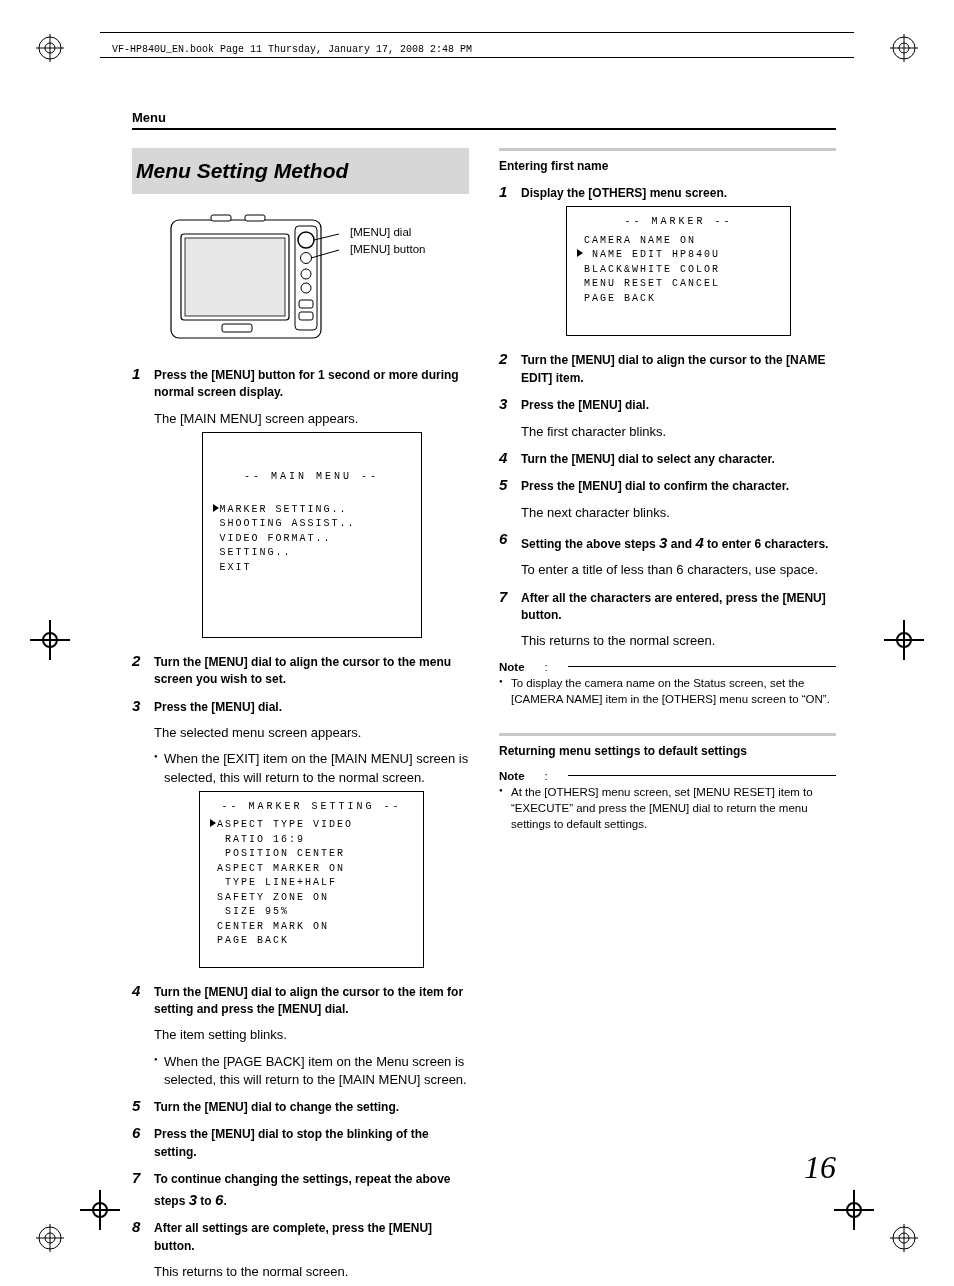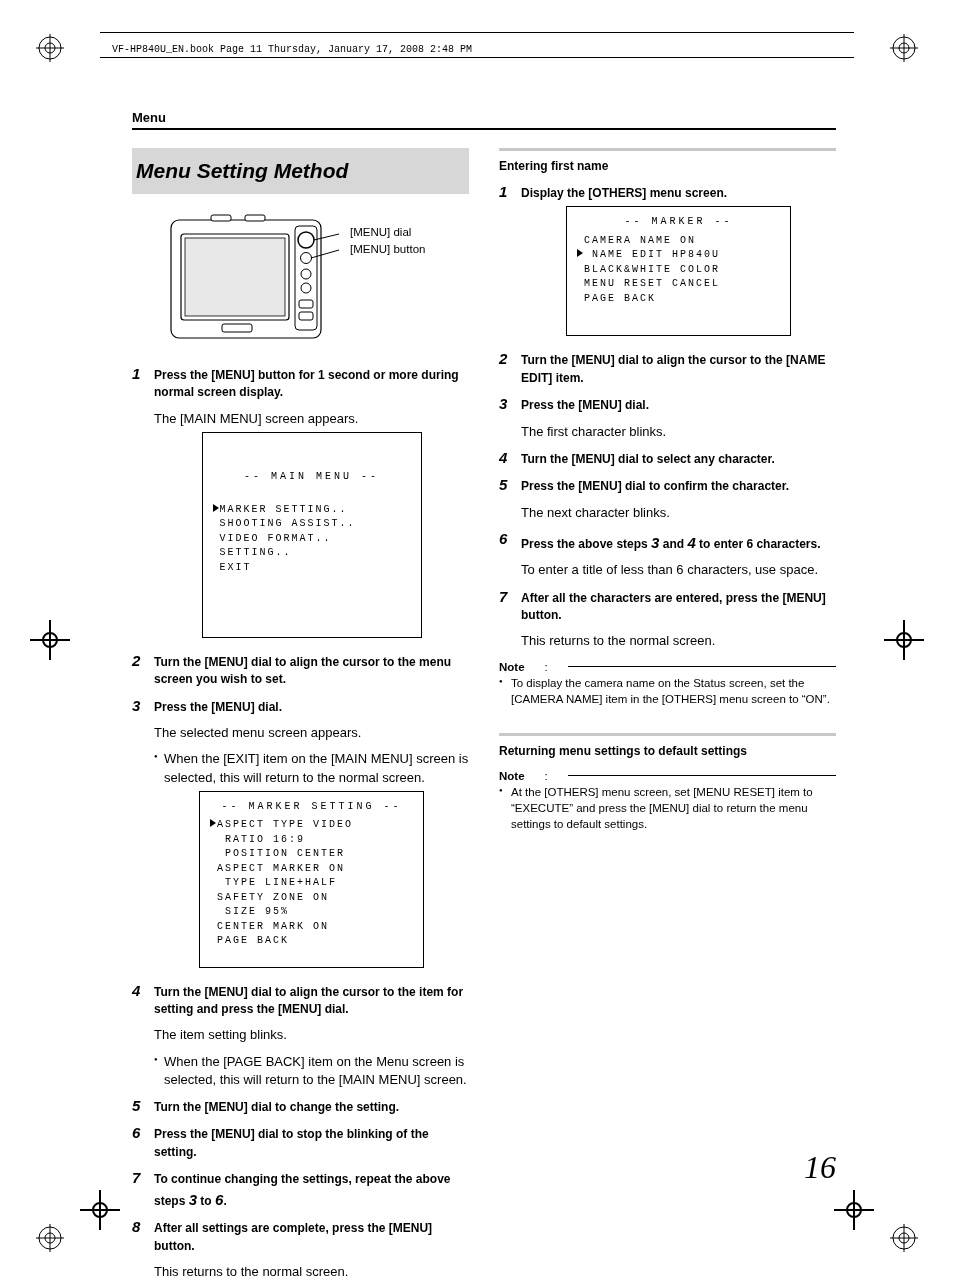--- a/index.html
+++ b/index.html
@@ -424,21 +424,21 @@
         </li>
         <li>
           <div class="step-head">Turn the [MENU] dial to select any character.</div>
         </li>
         <li>
           <div class="step-head">Press the [MENU] dial to confirm the character.</div>
           <div class="step-body">The next character blinks.</div>
         </li>
         <li>
           <div class="step-head">
-            <span>Press the above steps </span><span class="big-num">3</span><span> and </span><span class="big-num">4</span><span> to enter 6 characters.</span>
+            <span>Setting the above steps </span><span class="big-num">3</span><span> and </span><span class="big-num">4</span><span> to enter 6 characters.</span>
           </div>
           <div class="step-body">To enter a title of less than 6 characters, use space.</div>
         </li>
         <li>
           <div class="step-head">After all the characters are entered, press the [MENU] button.</div>
           <div class="step-body">This returns to the normal screen.</div>
         </li>
       </ol>
 
       <div class="note-line">

